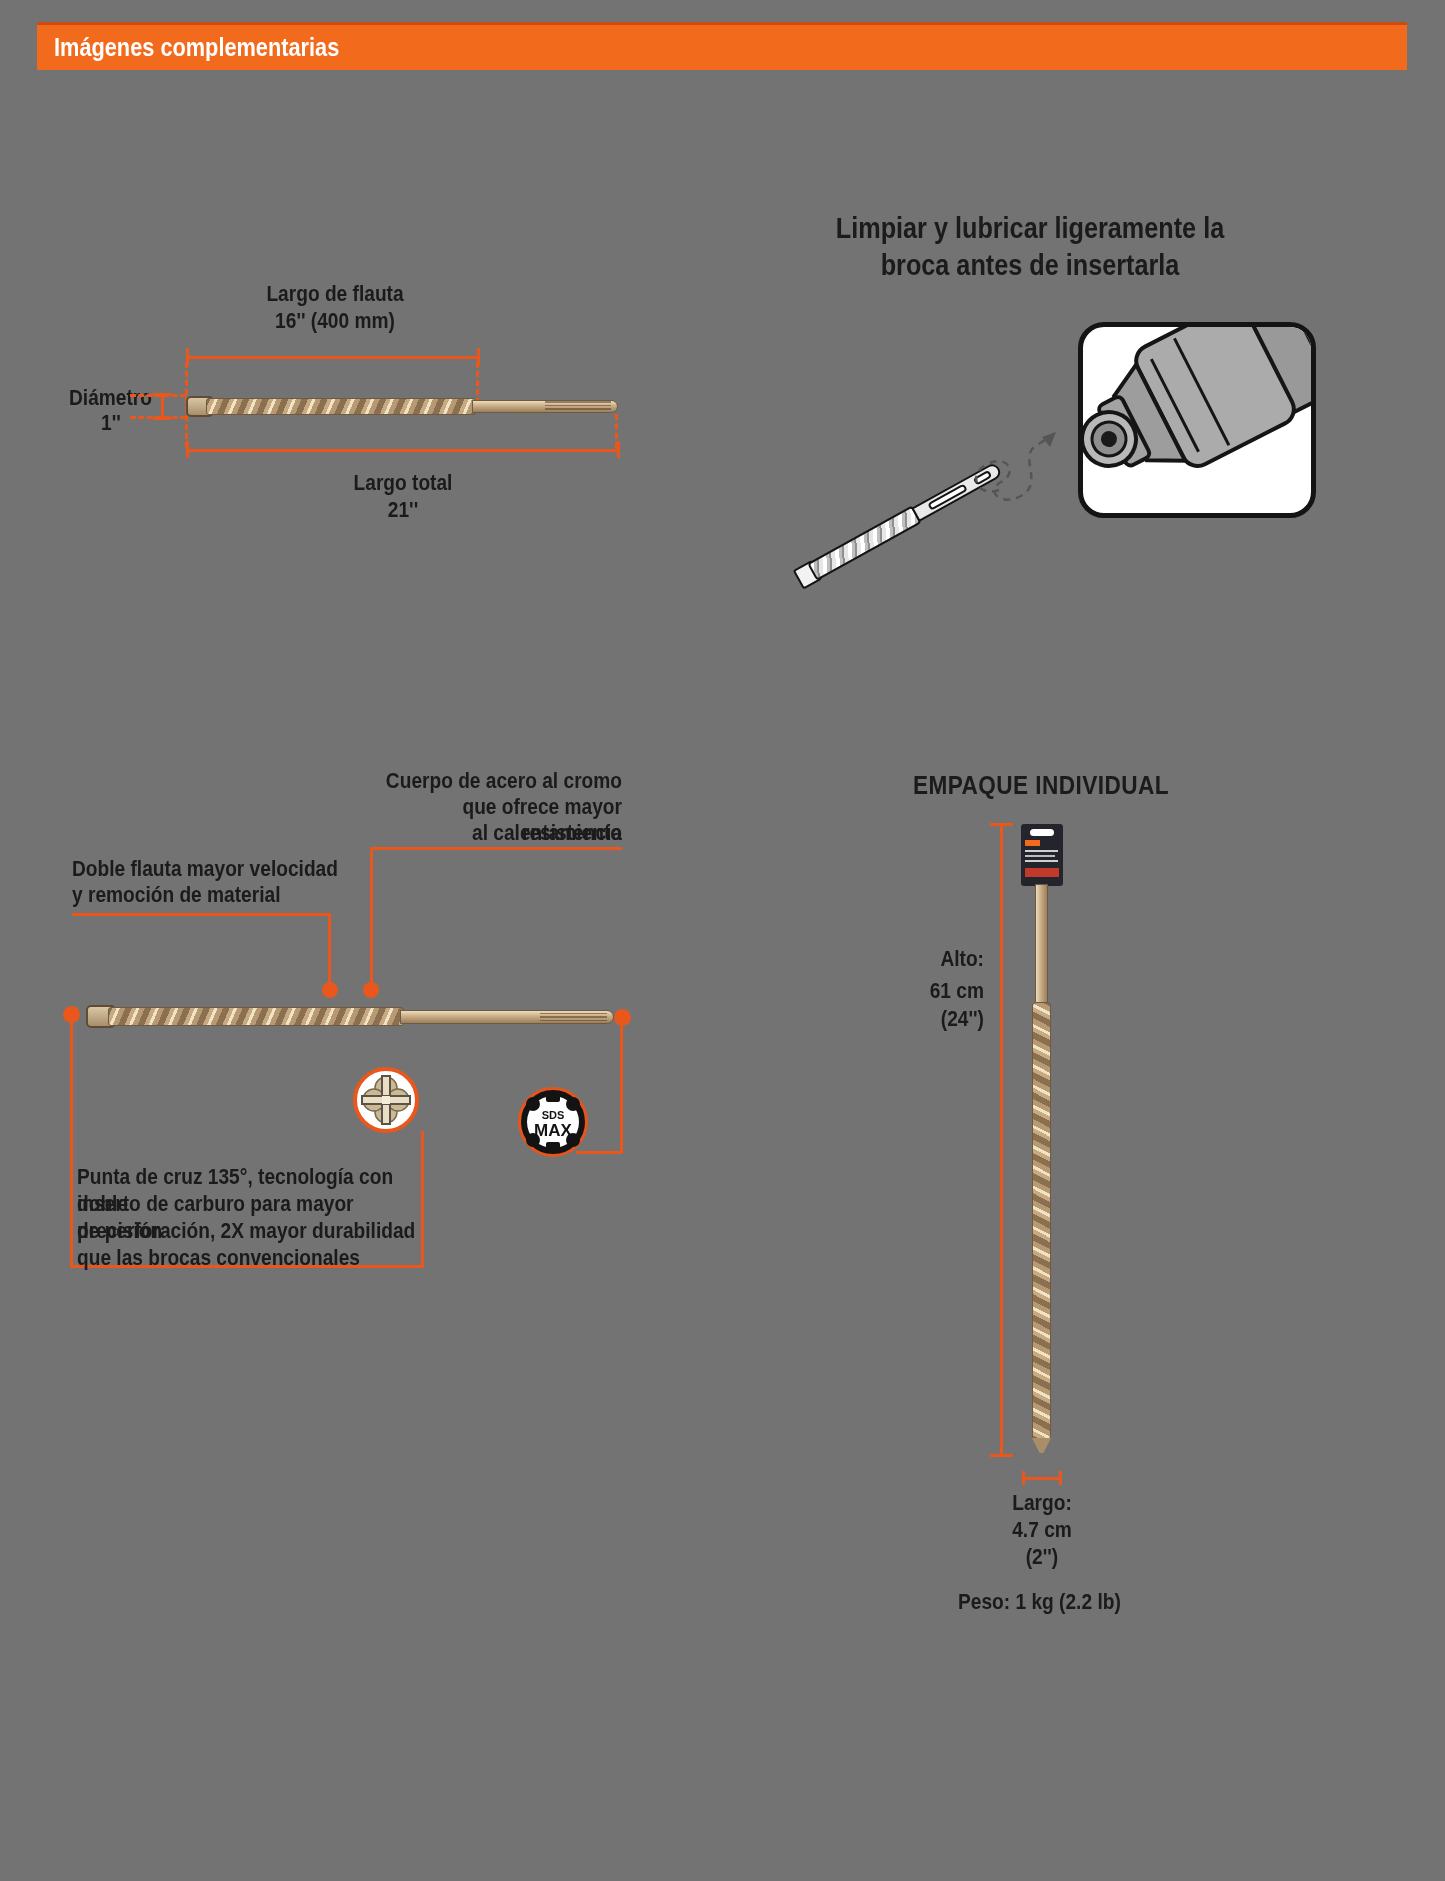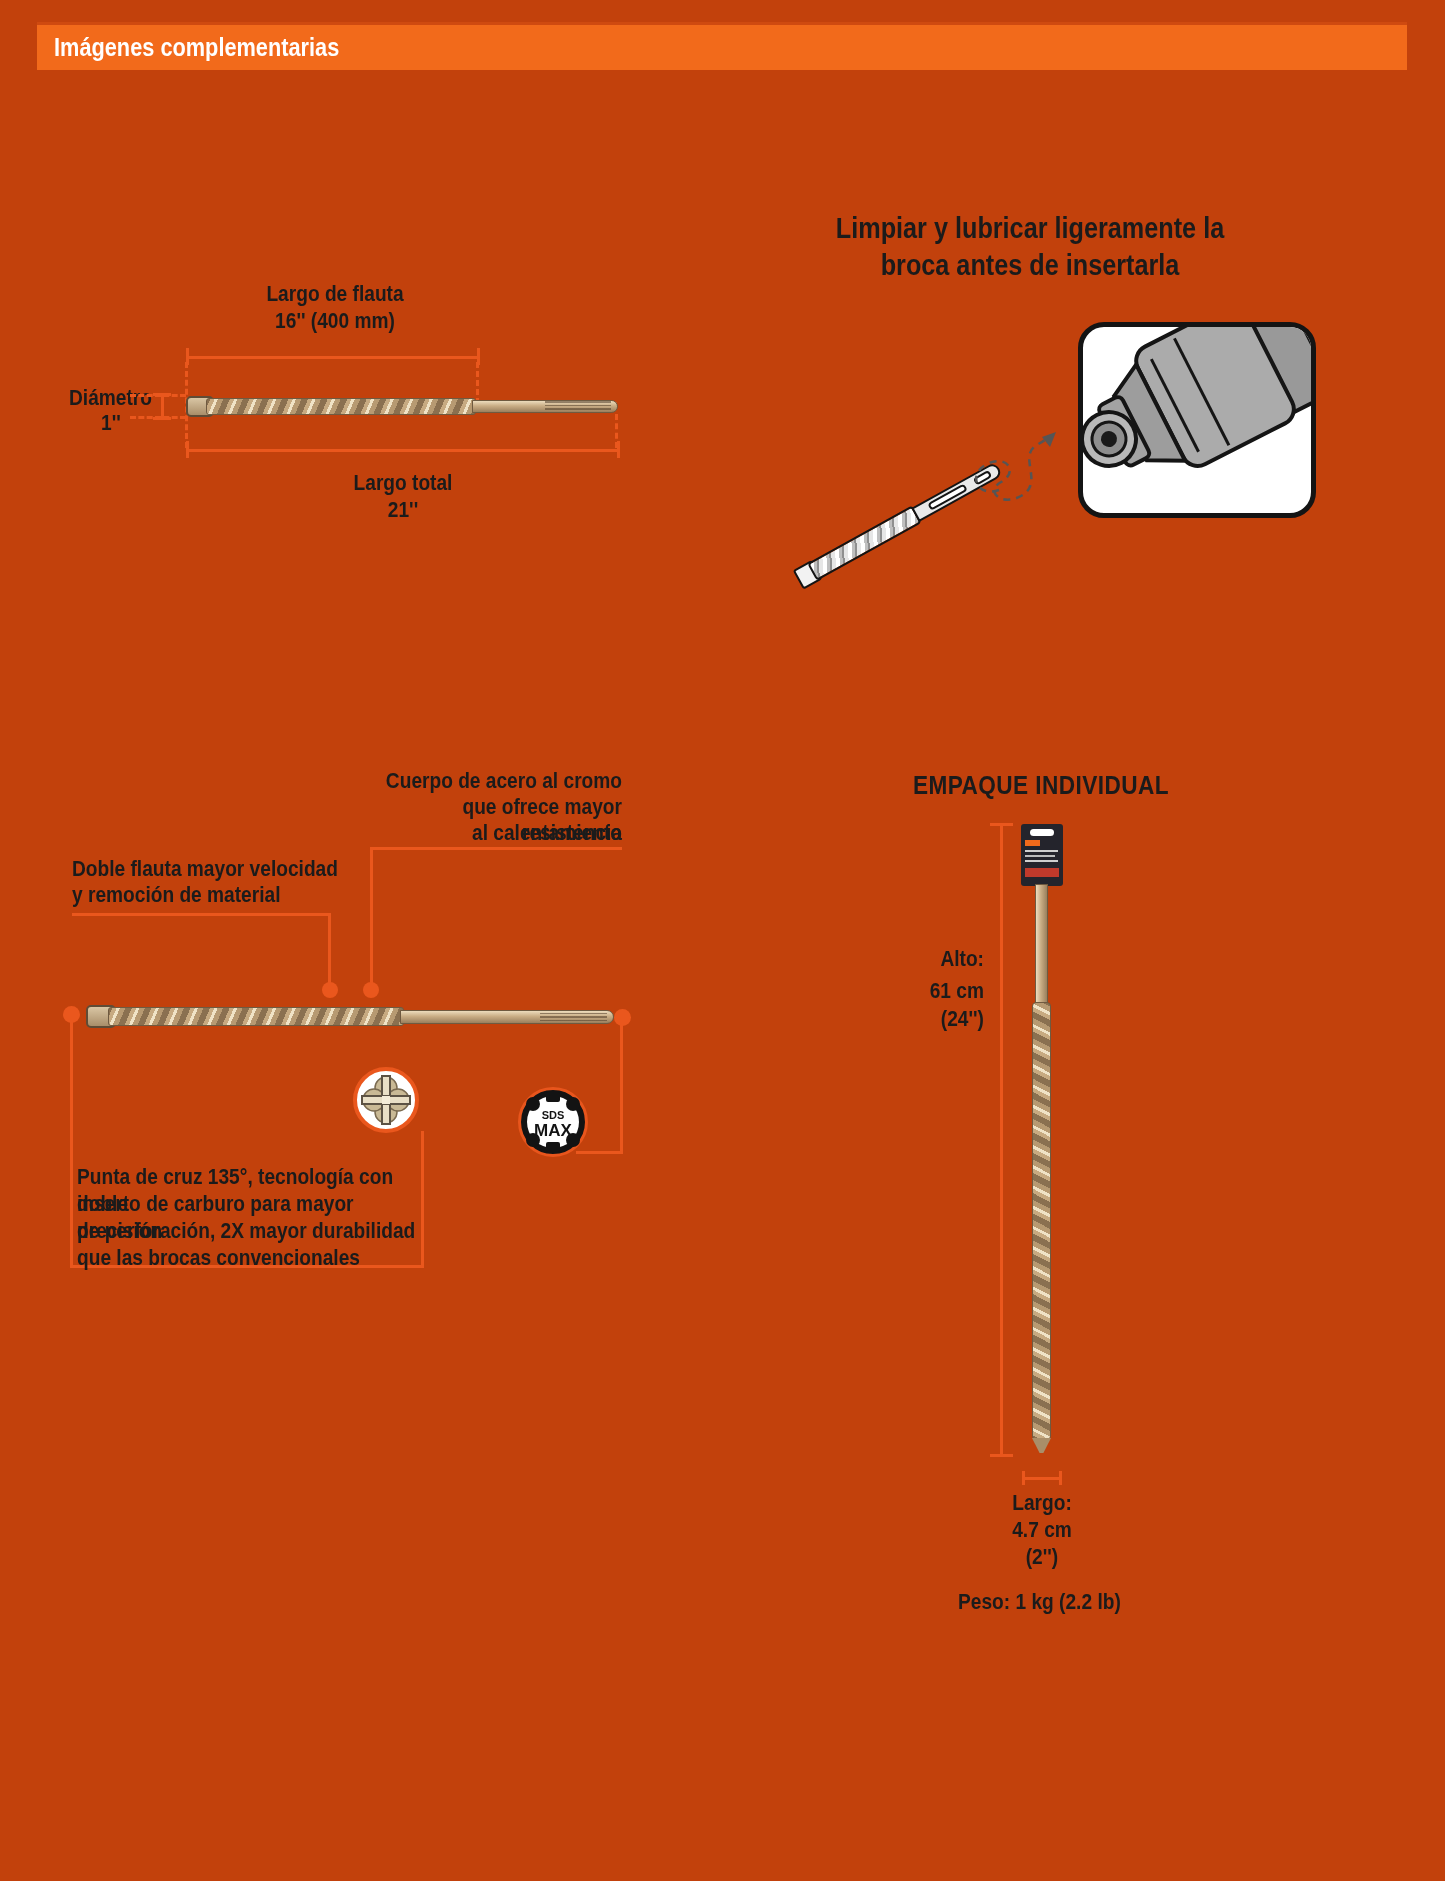--- a/index.html
+++ b/index.html
@@ -2,21 +2,21 @@
 <html><head>
 <meta charset="utf-8">
 <style>
   :root{
     --orange:#f26a1b;
     --leader:#ea571d;
     --ink:#1b1b1b;
   }
   *{box-sizing:border-box;margin:0;padding:0;}
   body{background:#ffffff;font-family:"Liberation Sans",sans-serif;}
-  .canvas{position:relative;width:1445px;height:1881px;background:#c2410c;overflow:hidden;}
+  .canvas{position:relative;width:1445px;height:1881px;background:#737373;overflow:hidden;}
   .abs{position:absolute;}
   .txt{font-weight:bold;color:var(--ink);}
   .cx{transform:scaleX(0.87);}
   .ol{transform-origin:0 0;}
   .or{transform-origin:100% 0;}
   .oc{transform-origin:50% 0;}
   .tl{text-align:left;} .tr{text-align:right;} .tc{text-align:center;}
   
   .hl{height:3px;background:var(--leader);}
   .vl{width:3px;background:var(--leader);}

